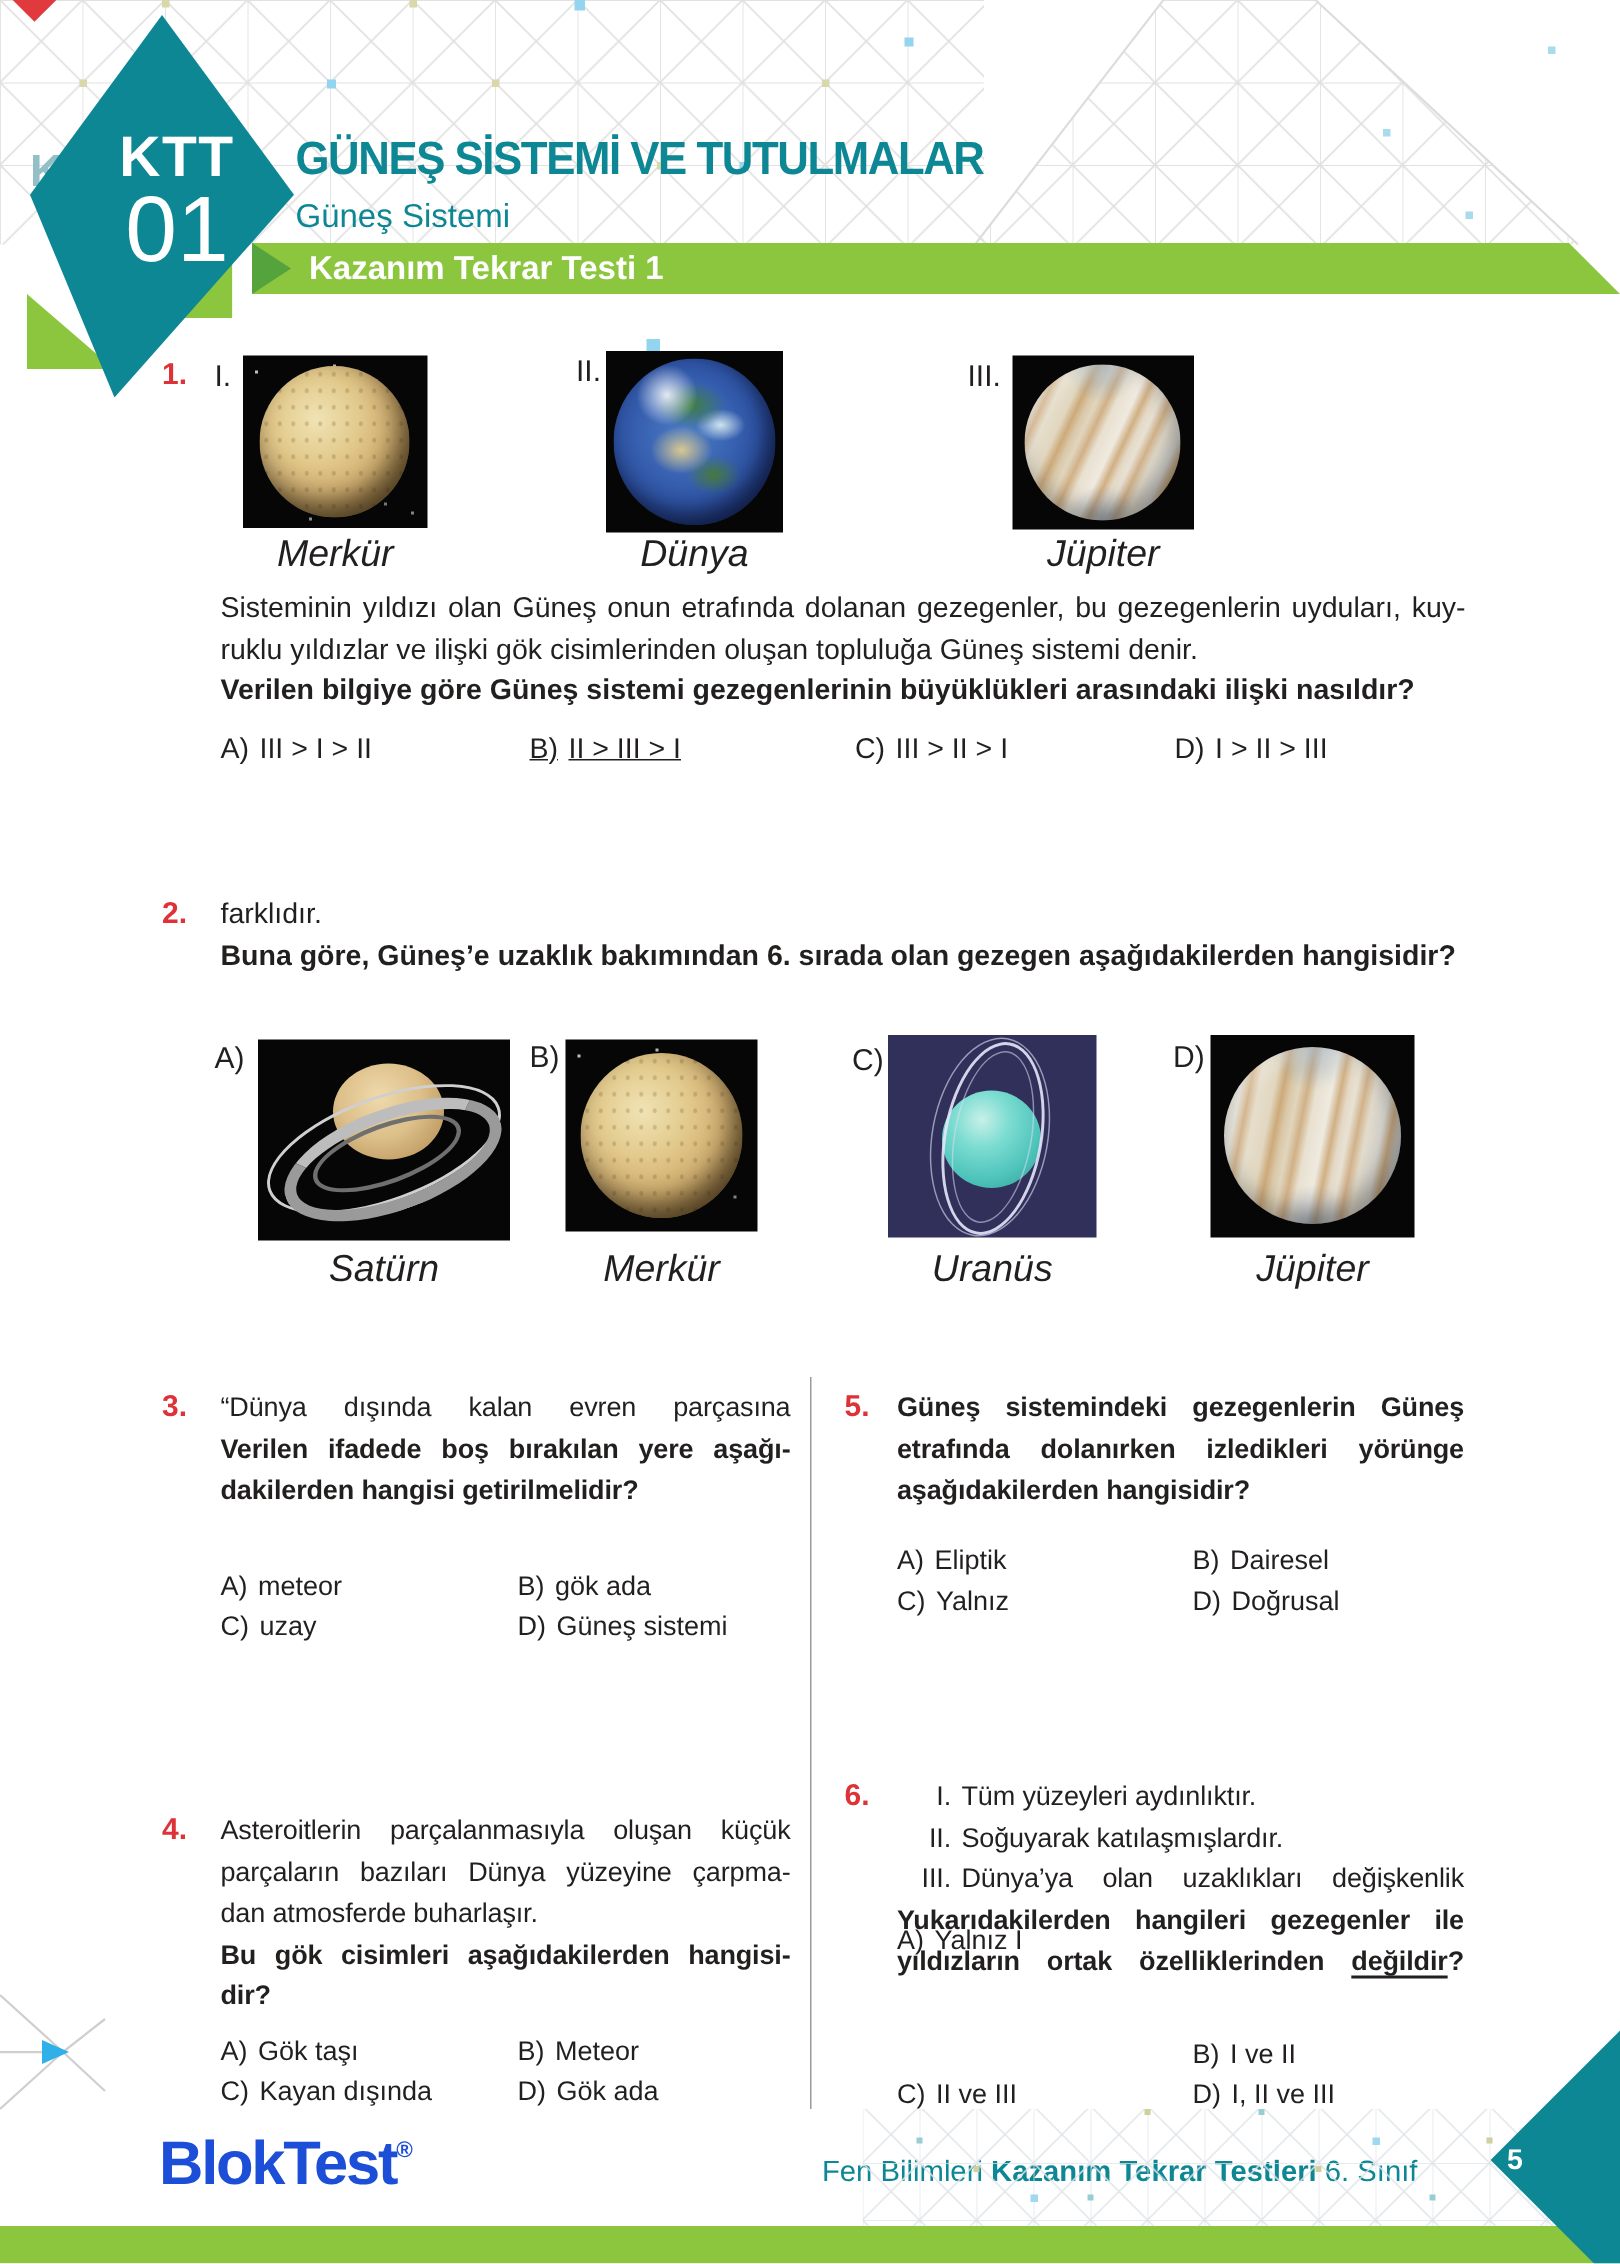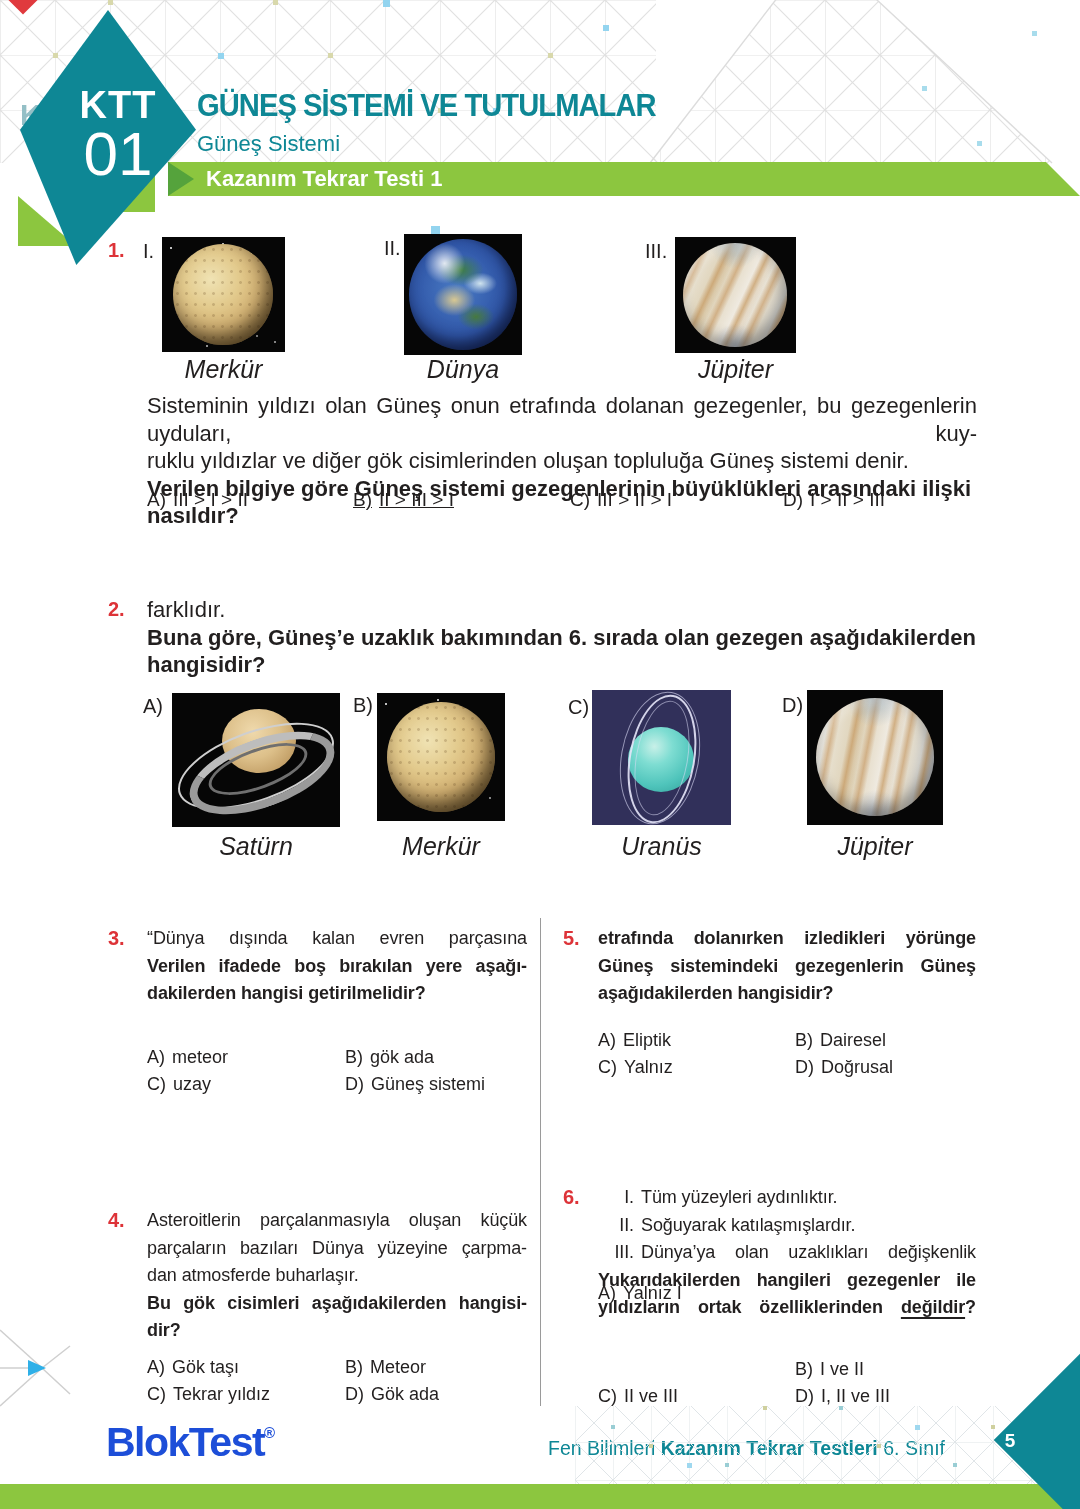--- a/index.html
+++ b/index.html
@@ -20,21 +20,21 @@
           clip-path:polygon(0 0,878px 0,912px 34px,0 34px);}
   .banner-arrow{position:absolute;left:0;top:0;width:26px;height:34px;background:#55a33c;
           clip-path:polygon(0 0,100% 50%,0 100%);}
   .banner-text{position:absolute;left:38px;top:0;line-height:34px;color:#fff;font-size:22px;font-weight:bold;}
   .gtri-left{position:absolute;left:18px;top:196px;width:58px;height:50px;background:#8cc63f;clip-path:polygon(0 0,100% 100%,0 100%);}
   .gtri-right{position:absolute;left:113px;top:160px;width:42px;height:52px;background:#8cc63f;clip-path:polygon(100% 0,100% 100%,0 100%);}
 
   
   .qnum{position:absolute;font-size:20px;font-weight:bold;color:#dd3338;}
   .figlab{position:absolute;font-size:20px;color:#221f1f;}
-  .para{position:absolute;font-size:22px;line-height:27.5px;}
+  .para{position:absolute;font-size:19px;line-height:27.5px;}
   .para.col{font-size:18px;line-height:27.5px;letter-spacing:-0.1px;}
   .stretch{text-align:justify;text-align-last:justify;}
   .b{font-weight:bold;}
   .caption{position:absolute;font-size:25px;font-style:italic;text-align:center;}
   .opt{position:absolute;font-size:19px;white-space:nowrap;}
   .opt .lab{margin-right:7px;}
   .optcol{font-size:18px;}
   .divider{position:absolute;left:540px;top:918px;width:1px;height:488px;background:#9a9a9a;}
   .u{ text-decoration:underline;text-decoration-thickness:2px;text-underline-offset:4px;}
   .q6row{display:flex;}
@@ -174,21 +174,21 @@
   <div class="caption" style="left:404px;top:355px;width:118px;">Dünya</div>
 
   <div class="figlab" style="left:645px;top:240px;">III.</div>
   <div class="frame" style="left:675px;top:237px;width:121px;height:116px;">
     <div class="planet jupiter j1" style="left:8px;top:6px;width:104px;height:104px;"></div>
   </div>
   <div class="caption" style="left:675px;top:355px;width:121px;">Jüpiter</div>
 
   <div class="para" style="left:147px;top:392px;width:830px;">
     <div class="stretch">Sisteminin yıldızı olan Güneş onun etrafında dolanan gezegenler, bu gezegenlerin uyduları, kuy-</div>
-    <div>ruklu yıldızlar ve diğer gök cisimlerinden oluşan topluluğa Güneş sistemi denir.</div>
+    <div>ruklu yıldızlar ve ilişki gök cisimlerinden oluşan topluluğa Güneş sistemi denir.</div>
     <div class="b">Verilen bilgiye göre Güneş sistemi gezegenlerinin büyüklükleri arasındaki ilişki nasıldır?</div>
   </div>
 
   <div class="opt" style="left:147px;top:489px;"><span class="lab">A)</span><span>III &gt; I &gt; II</span></div>
   <div class="opt" style="left:353px;top:489px;text-decoration:underline;"><span class="lab">B)</span><span>II &gt; III &gt; I</span></div>
   <div class="opt" style="left:570px;top:489px;"><span class="lab">C)</span><span>III &gt; II &gt; I</span></div>
   <div class="opt" style="left:783px;top:489px;"><span class="lab">D)</span><span>I &gt; II &gt; III</span></div>
 
   <div class="qnum" style="left:108px;top:598px;">2.</div>
   <div class="para" style="left:147px;top:596px;width:830px;">
@@ -235,40 +235,40 @@
     <div class="b stretch">Verilen ifadede boş bırakılan yere aşağı-</div>
     <div class="b">dakilerden hangisi getirilmelidir?</div>
   </div>
   <div class="opt optcol" style="left:147px;top:1047px;"><span class="lab">A)</span><span>meteor</span></div>
   <div class="opt optcol" style="left:345px;top:1047px;"><span class="lab">B)</span><span>gök ada</span></div>
   <div class="opt optcol" style="left:147px;top:1074px;"><span class="lab">C)</span><span>uzay</span></div>
   <div class="opt optcol" style="left:345px;top:1074px;"><span class="lab">D)</span><span>Güneş sistemi</span></div>
 
   <div class="qnum" style="left:563px;top:927px;">5.</div>
   <div class="para col" style="left:598px;top:925px;width:378px;">
+    <div class="b stretch">Güneş sistemindeki gezegenlerin Güneş</div>
     <div class="b stretch">etrafında dolanırken izledikleri yörünge</div>
-    <div class="b stretch">Güneş sistemindeki gezegenlerin Güneş</div>
     <div class="b">aşağıdakilerden hangisidir?</div>
   </div>
   <div class="opt optcol" style="left:598px;top:1030px;"><span class="lab">A)</span><span>Eliptik</span></div>
   <div class="opt optcol" style="left:795px;top:1030px;"><span class="lab">B)</span><span>Dairesel</span></div>
   <div class="opt optcol" style="left:598px;top:1057px;"><span class="lab">C)</span><span>Yalnız</span></div>
   <div class="opt optcol" style="left:795px;top:1057px;"><span class="lab">D)</span><span>Doğrusal</span></div>
 
   <div class="qnum" style="left:108px;top:1209px;">4.</div>
   <div class="para col" style="left:147px;top:1207px;width:380px;">
     <div class="stretch">Asteroitlerin parçalanmasıyla oluşan küçük</div>
     <div class="stretch">parçaların bazıları Dünya yüzeyine çarpma-</div>
     <div>dan atmosferde buharlaşır.</div>
     <div class="b stretch">Bu gök cisimleri aşağıdakilerden hangisi-</div>
     <div class="b">dir?</div>
   </div>
   <div class="opt optcol" style="left:147px;top:1357px;"><span class="lab">A)</span><span>Gök taşı</span></div>
   <div class="opt optcol" style="left:345px;top:1357px;"><span class="lab">B)</span><span>Meteor</span></div>
-  <div class="opt optcol" style="left:147px;top:1384px;"><span class="lab">C)</span><span>Tekrar yıldız</span></div>
+  <div class="opt optcol" style="left:147px;top:1384px;"><span class="lab">C)</span><span>Kayan dışında</span></div>
   <div class="opt optcol" style="left:345px;top:1384px;"><span class="lab">D)</span><span>Gök ada</span></div>
 
   <div class="qnum" style="left:563px;top:1186px;">6.</div>
   <div class="para col" style="left:598px;top:1184px;width:378px;">
     <div class="q6row">
       <div class="q6num">I.</div>
       <div class="q6txt">Tüm yüzeyleri aydınlıktır.</div>
     </div>
     <div class="q6row">
       <div class="q6num">II.</div>

